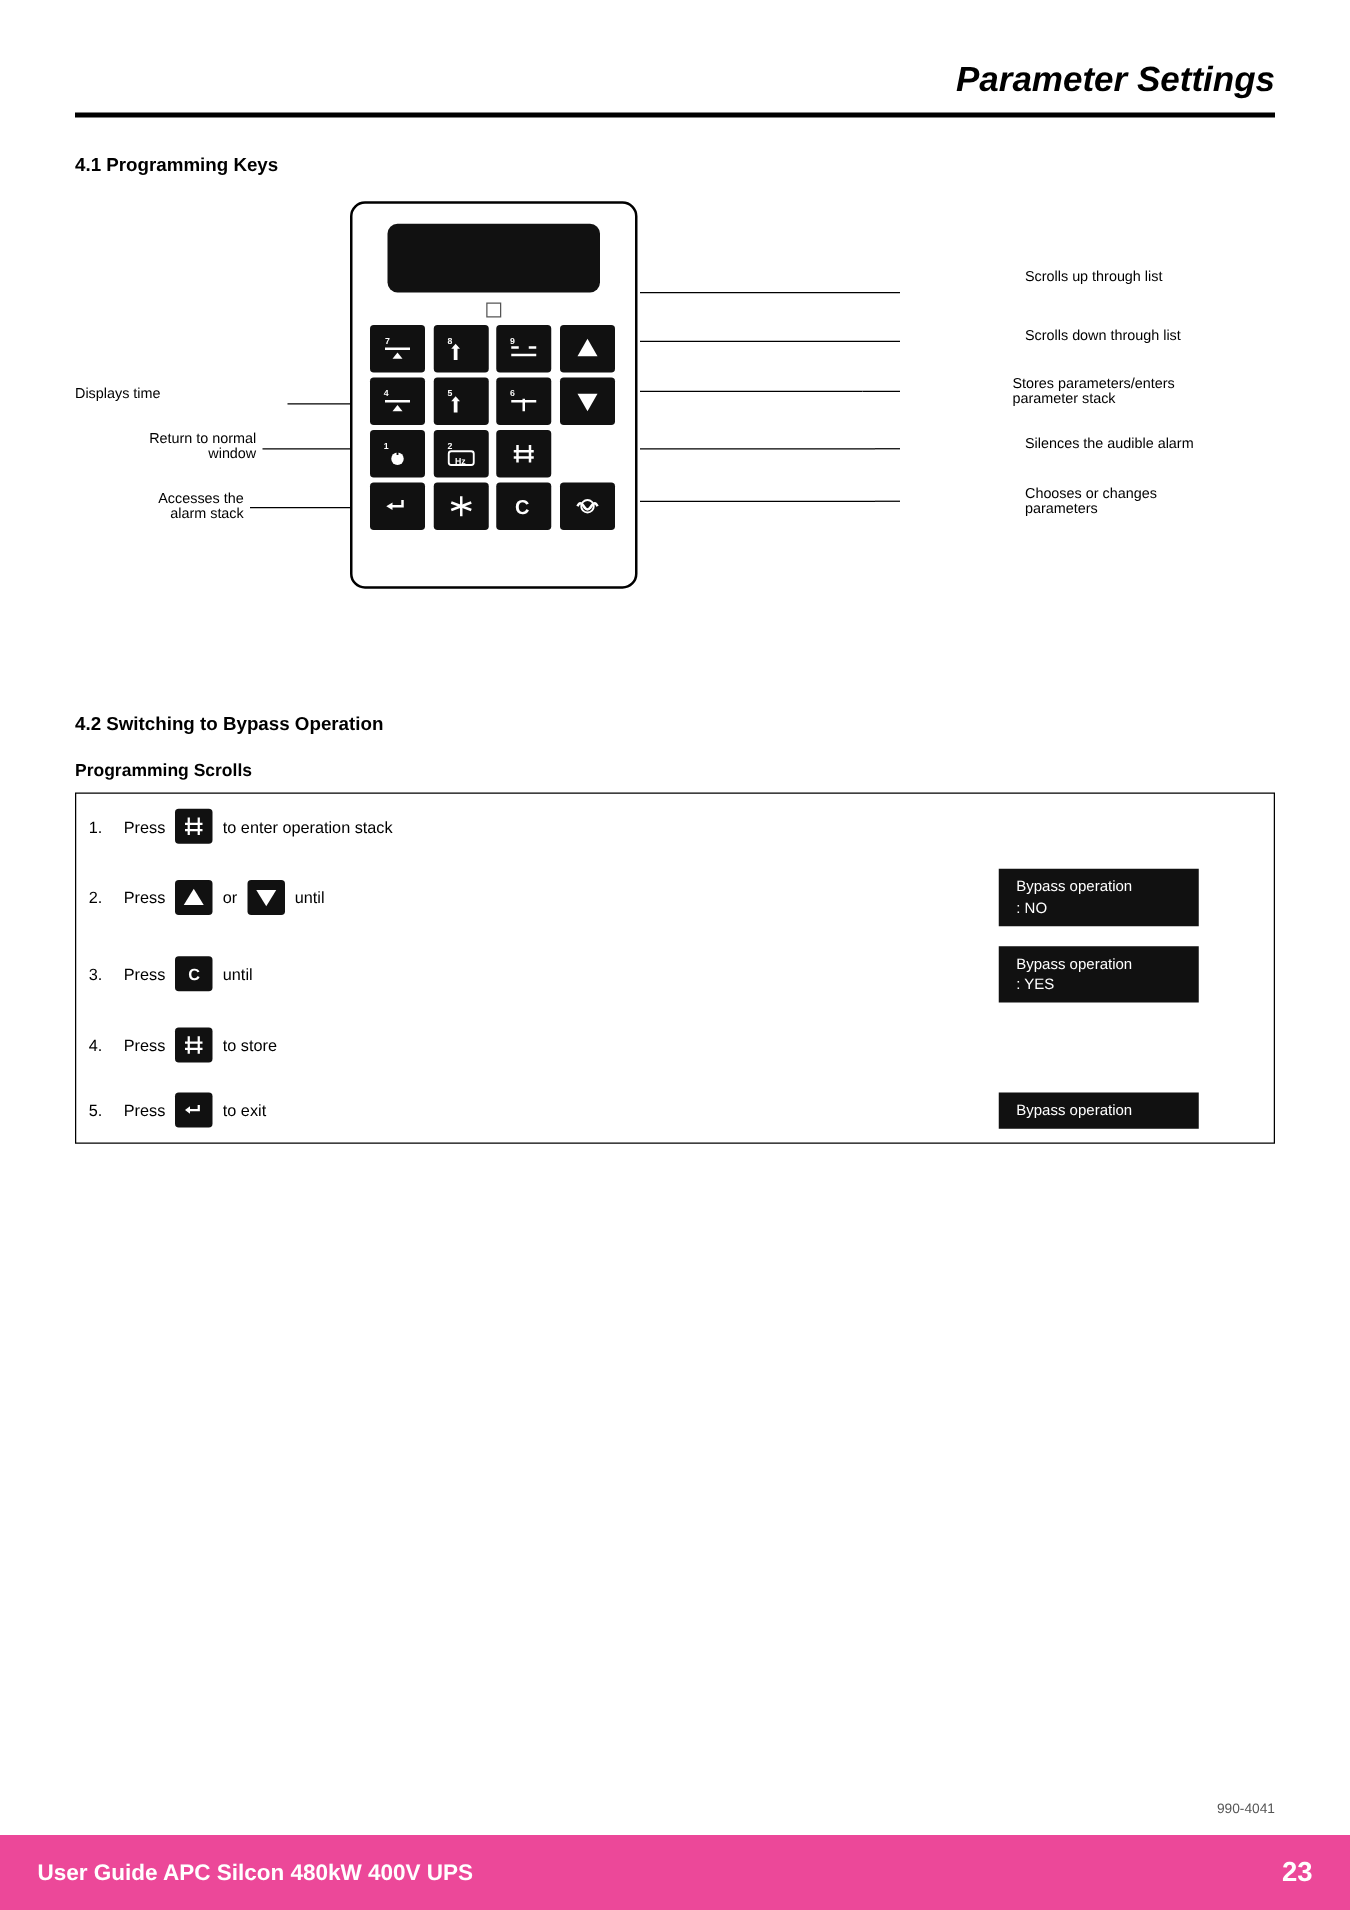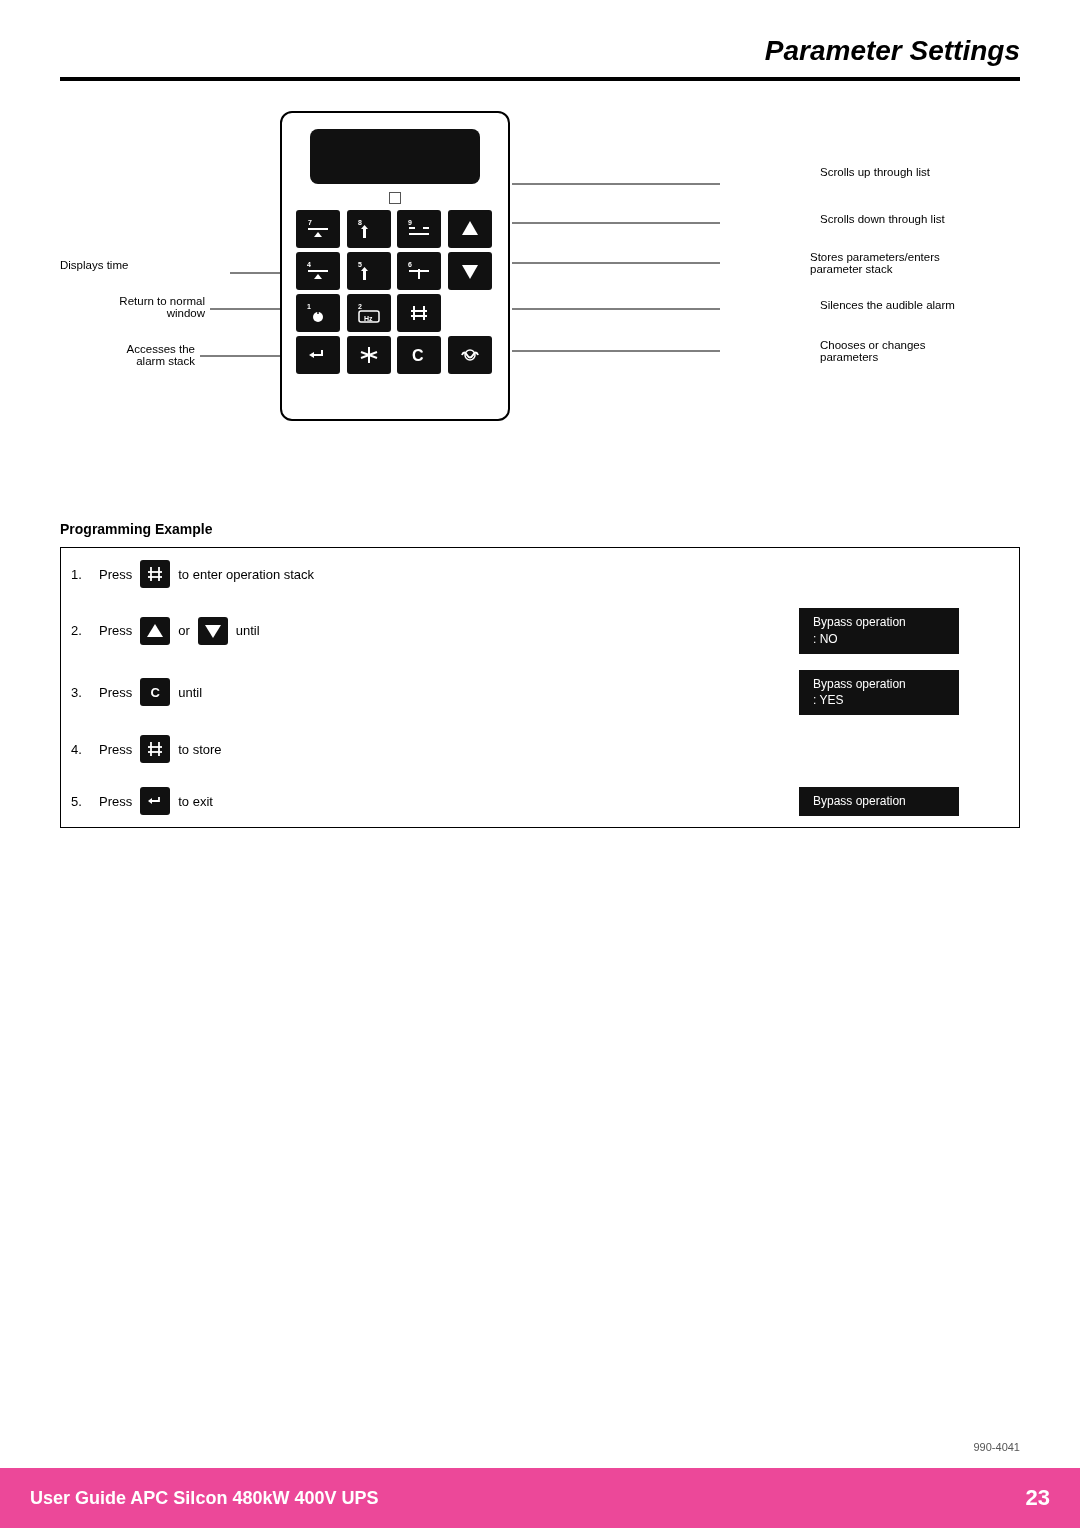--- a/index.html
+++ b/index.html
@@ -17,21 +17,21 @@
     .page-container {
       width: 1080px;
       height: 1528px;
       position: relative;
       padding: 0 60px;
     }
 
     
     .page-title {
       text-align: right;
-      padding: 35px 0 10px 0;
+      padding: 48px 0 10px 0;
       font-size: 28px;
       font-weight: bold;
       font-style: italic;
     }
 
     .title-rule {
       height: 4px;
       background: #000;
       margin-bottom: 30px;
     }
@@ -303,20 +303,21 @@
     }
   </style>
 </head>
 <body>
 
 <div class="page-container">
 
   <div class="page-title">Parameter Settings</div>
   <div class="title-rule"></div>
 
+  <div class="section-header">4.1   Programming Keys</div>
 
   <div class="keypad-area">
 
     <div class="keypad-device">
       <div class="keypad-screen"></div>
       <div class="keypad-indicator"></div>
       <div class="keypad-grid">
 
         <div class="big-key">
           <svg viewBox="0 0 28 28" width="28" height="28">
@@ -460,21 +461,22 @@
     <div class="annotation ann-right" style="top:140px; right:0; width:210px;">Stores parameters/enters<br>parameter stack</div>
     <div class="annotation ann-right" style="top:188px; right:0; width:200px;">Silences the audible alarm</div>
     <div class="annotation ann-right" style="top:228px; right:0; width:200px;">Chooses or changes<br>parameters</div>
 
     <div class="annotation" style="top:148px; left:0; width:155px; ">Displays time</div>
     <div class="annotation" style="top:184px; left:0; width:145px; text-align:right;">Return to normal<br>window</div>
     <div class="annotation" style="top:232px; left:0; width:135px; text-align:right;">Accesses the<br>alarm stack</div>
   </div>
 
   <div class="section-42">
-    <div class="subsection-header">Programming Example</div>
+    <div class="section-header">4.2   Switching to Bypass Operation</div>
+    <div class="subsection-header">Programming Scrolls</div>
 
     <div class="prog-table">
 
 
       <div class="prog-row">
         <div class="action-cell">
           <span class="action-num">1.</span>
           <span class="action-text">Press</span>
           <span class="icon-hash">
             <svg viewBox="0 0 22 22" width="22" height="22">

